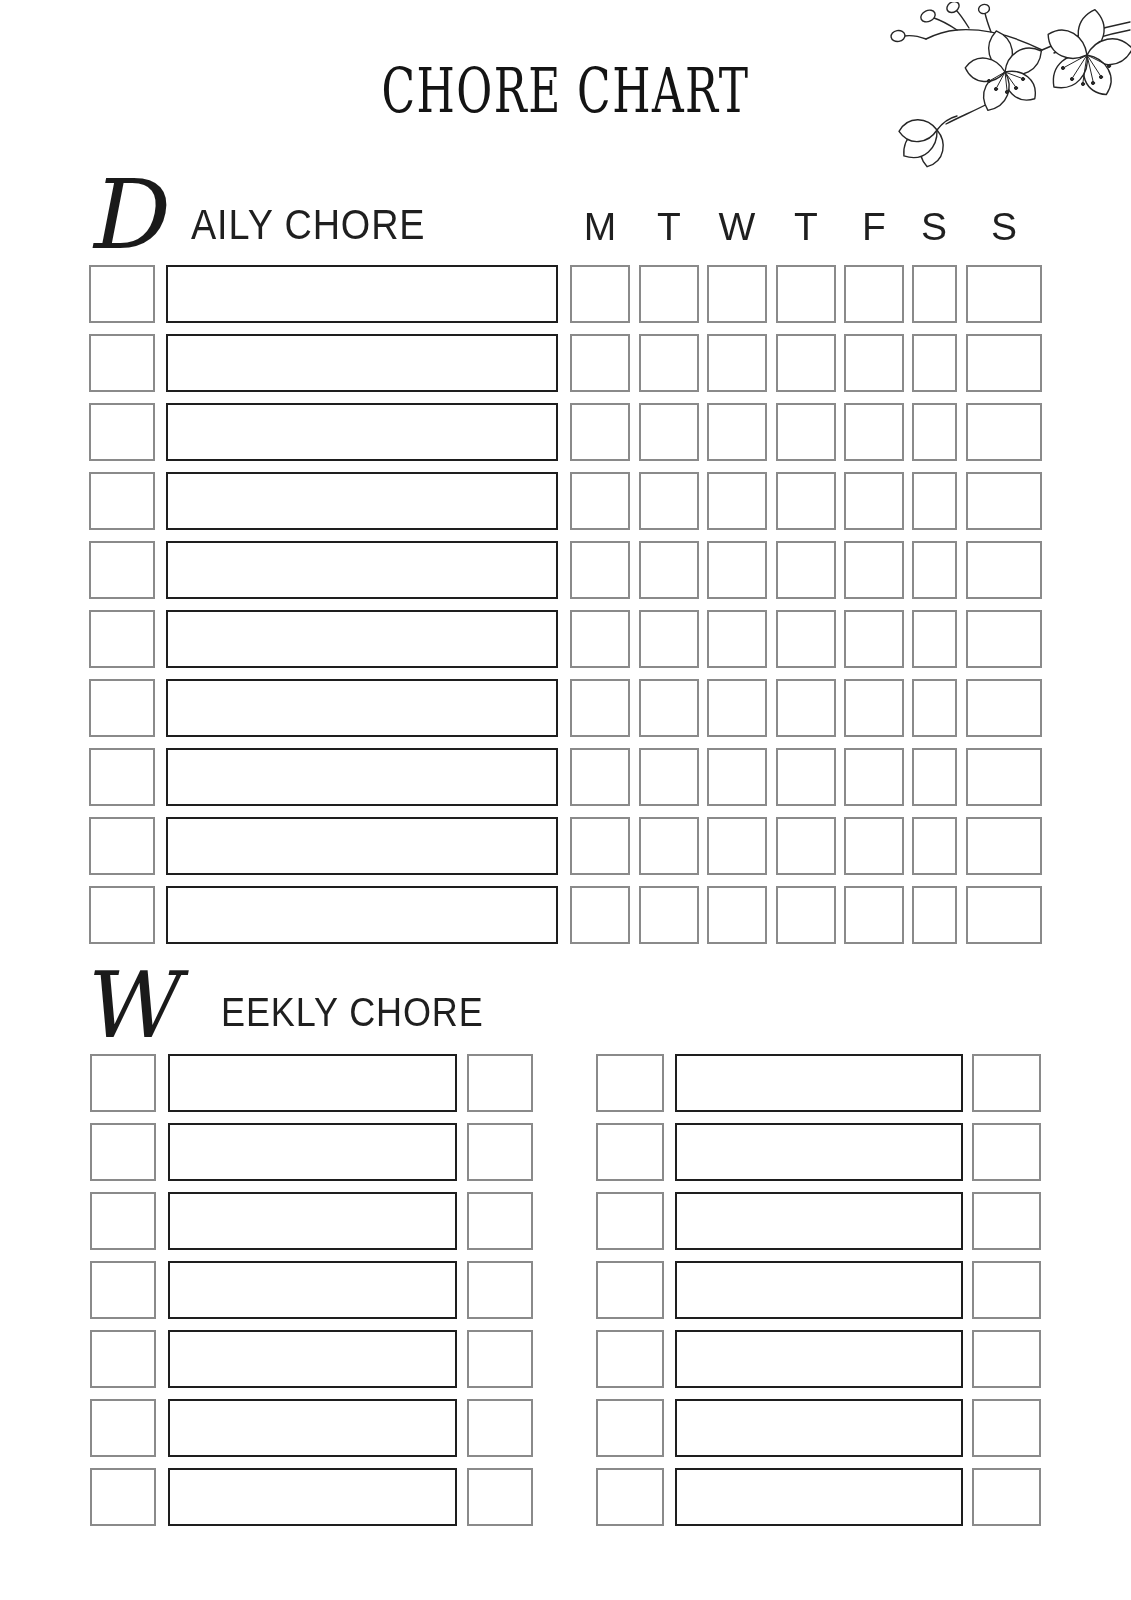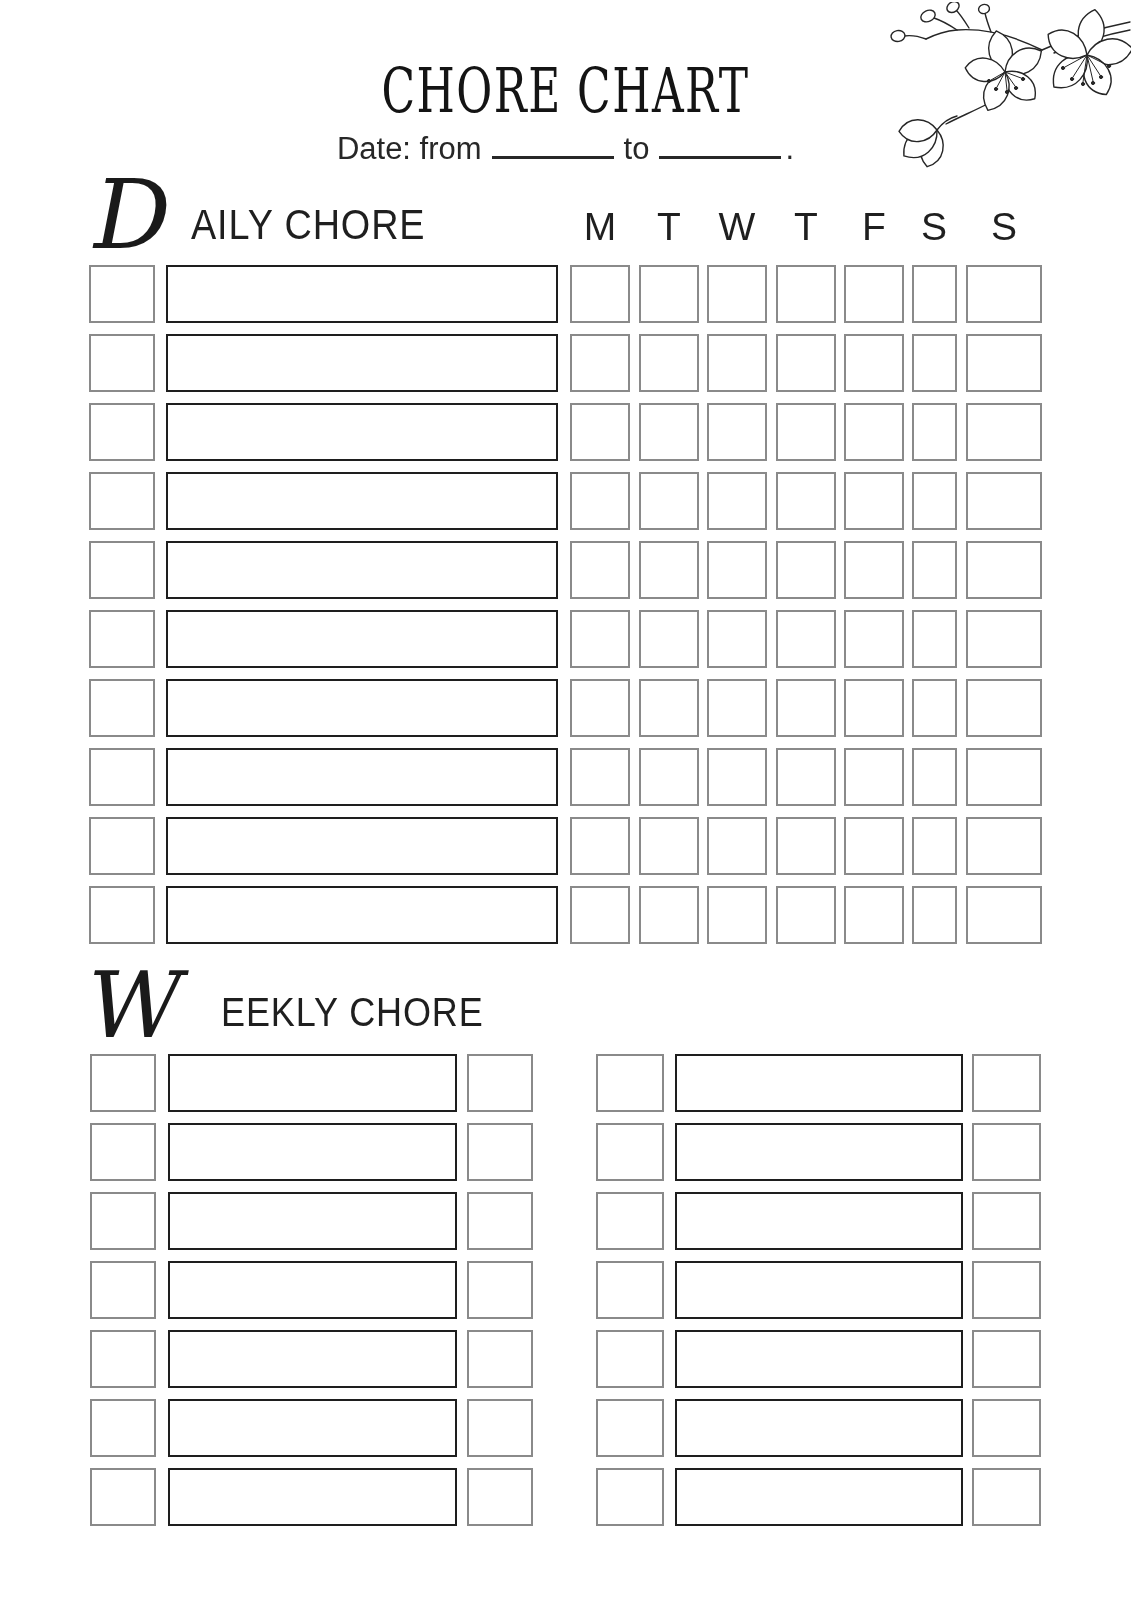--- a/index.html
+++ b/index.html
@@ -147,27 +147,20 @@
         </g>
       <g transform="rotate(268)">
           <path d="M0,0 C13,-9 16,-28 0,-38 C-16,-28 -13,-9 0,0"></path>
         </g>
       <path d="M0,0 C6,-8 12,-12 20,-14" fill="none"></path>
     </g>
   </svg>
 
   <h1 class="title">CHORE CHART</h1>
 
-  <div class="date-line">
-    <span>Date: from</span>
-    <span class="date-blank"></span>
-    <span>to</span>
-    <span class="date-blank"></span>
-    <span class="date-period">.</span>
-  </div>
 
   <span class="script-letter script-d">D</span>
   <span class="heading-rest heading-daily-rest">AILY CHORE</span>
   <div id="day-headers">
       <span class="day-letter" style="left: 600px;">M</span>
       <span class="day-letter" style="left: 669px;">T</span>
       <span class="day-letter" style="left: 737px;">W</span>
       <span class="day-letter" style="left: 806px;">T</span>
       <span class="day-letter" style="left: 874px;">F</span>
       <span class="day-letter" style="left: 934px;">S</span>

